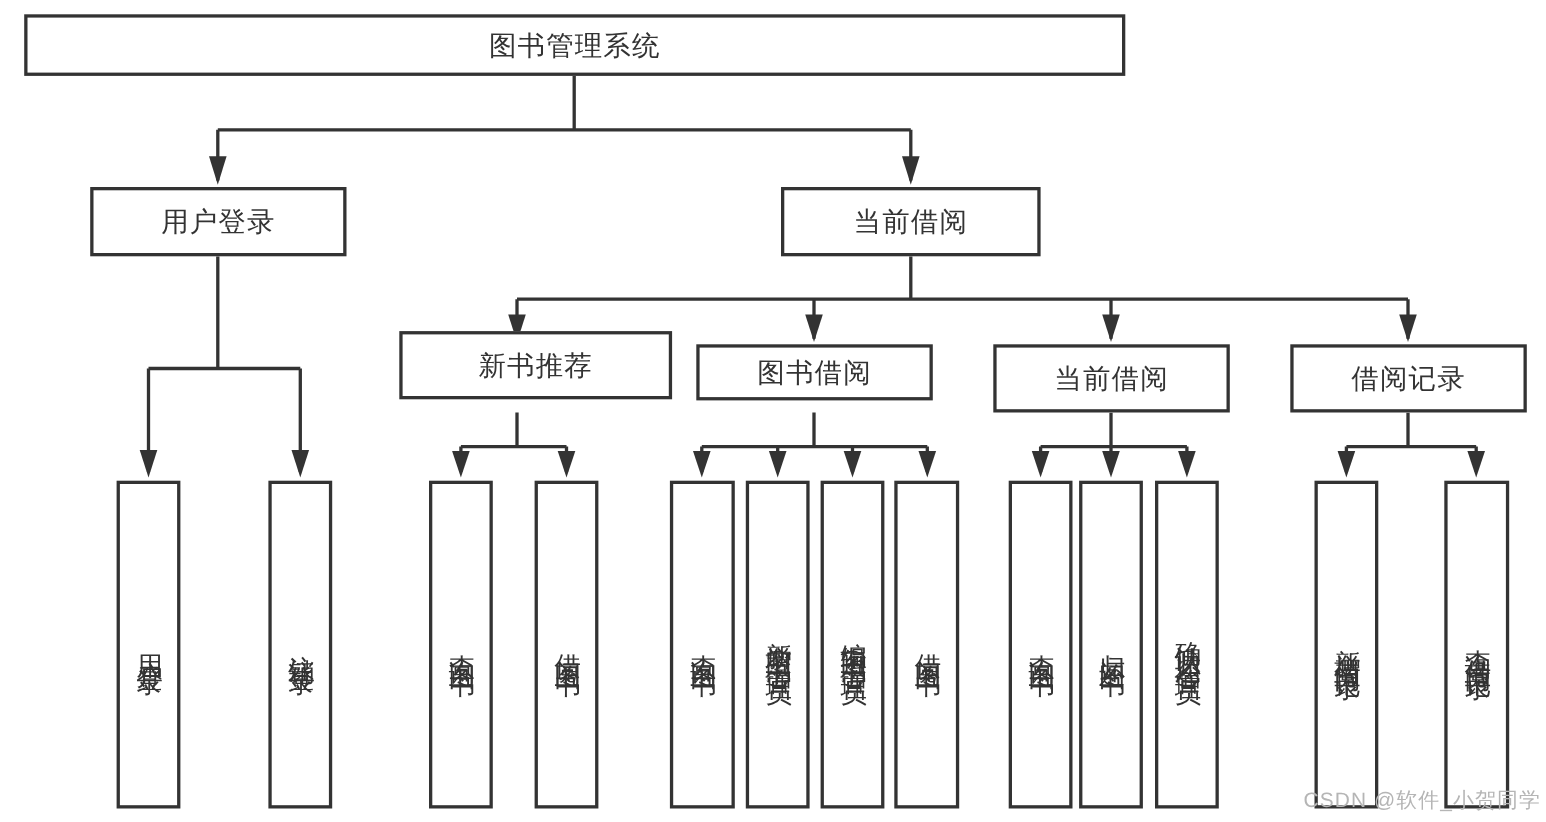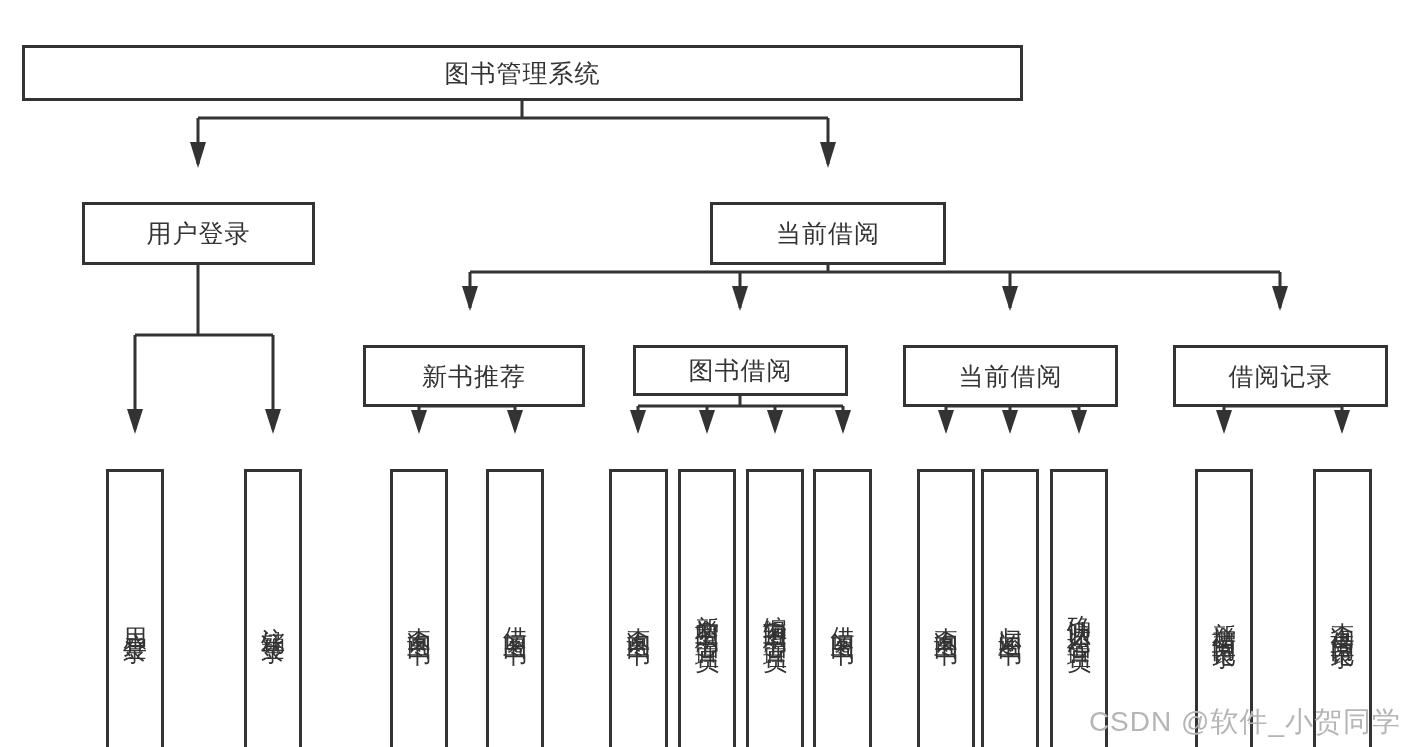--- a/index.html
+++ b/index.html
@@ -20,39 +20,38 @@
   .box {
     position: absolute;
     box-sizing: border-box;
     border: 3px solid #333333;
     background: #ffffff;
     display: flex;
     align-items: center;
     justify-content: center;
     color: #333333;
     z-index: 1;
-    margin-top: 32px;
   }
   .h-box .lbl {
     font-size: 25px;
     letter-spacing: 1px;
     white-space: nowrap;
   }
   .v-box .lbl {
     writing-mode: vertical-rl;
     text-orientation: mixed;
     font-size: 24px;
     line-height: 1;
     letter-spacing: 5px;
   }
   .watermark {
     position: absolute;
     right: 4px;
     bottom: 6px;
-    font-size: 28px;
+    font-size: 19px;
     color: #b5b5b5;
     letter-spacing: 1px;
     z-index: 5;
     white-space: nowrap;
   }
 </style>
 </head>
 <body>
 
 <div class="canvas">
@@ -108,21 +107,21 @@
     <span class="lbl">图书管理系统</span>
   </div>
 
   <div class="box h-box" style="left:82px;top:170px;width:233px;height:63px">
     <span class="lbl">用户登录</span>
   </div>
   <div class="box h-box" style="left:710px;top:170px;width:236px;height:63px">
     <span class="lbl">当前借阅</span>
   </div>
 
-  <div class="box h-box" style="left:363px;top:313px;width:222px;height:62px">
+  <div class="box h-box" style="left:363px;top:301px;width:248px;height:62px">
     <span class="lbl">新书推荐</span>
   </div>
   <div class="box h-box" style="left:633px;top:313px;width:215px;height:51px">
     <span class="lbl">图书借阅</span>
   </div>
   <div class="box h-box" style="left:1173px;top:313px;width:215px;height:62px">
     <span class="lbl">借阅记录</span>
   </div>
   <div class="box h-box" style="left:903px;top:313px;width:215px;height:62px">
     <span class="lbl">当前借阅</span>

